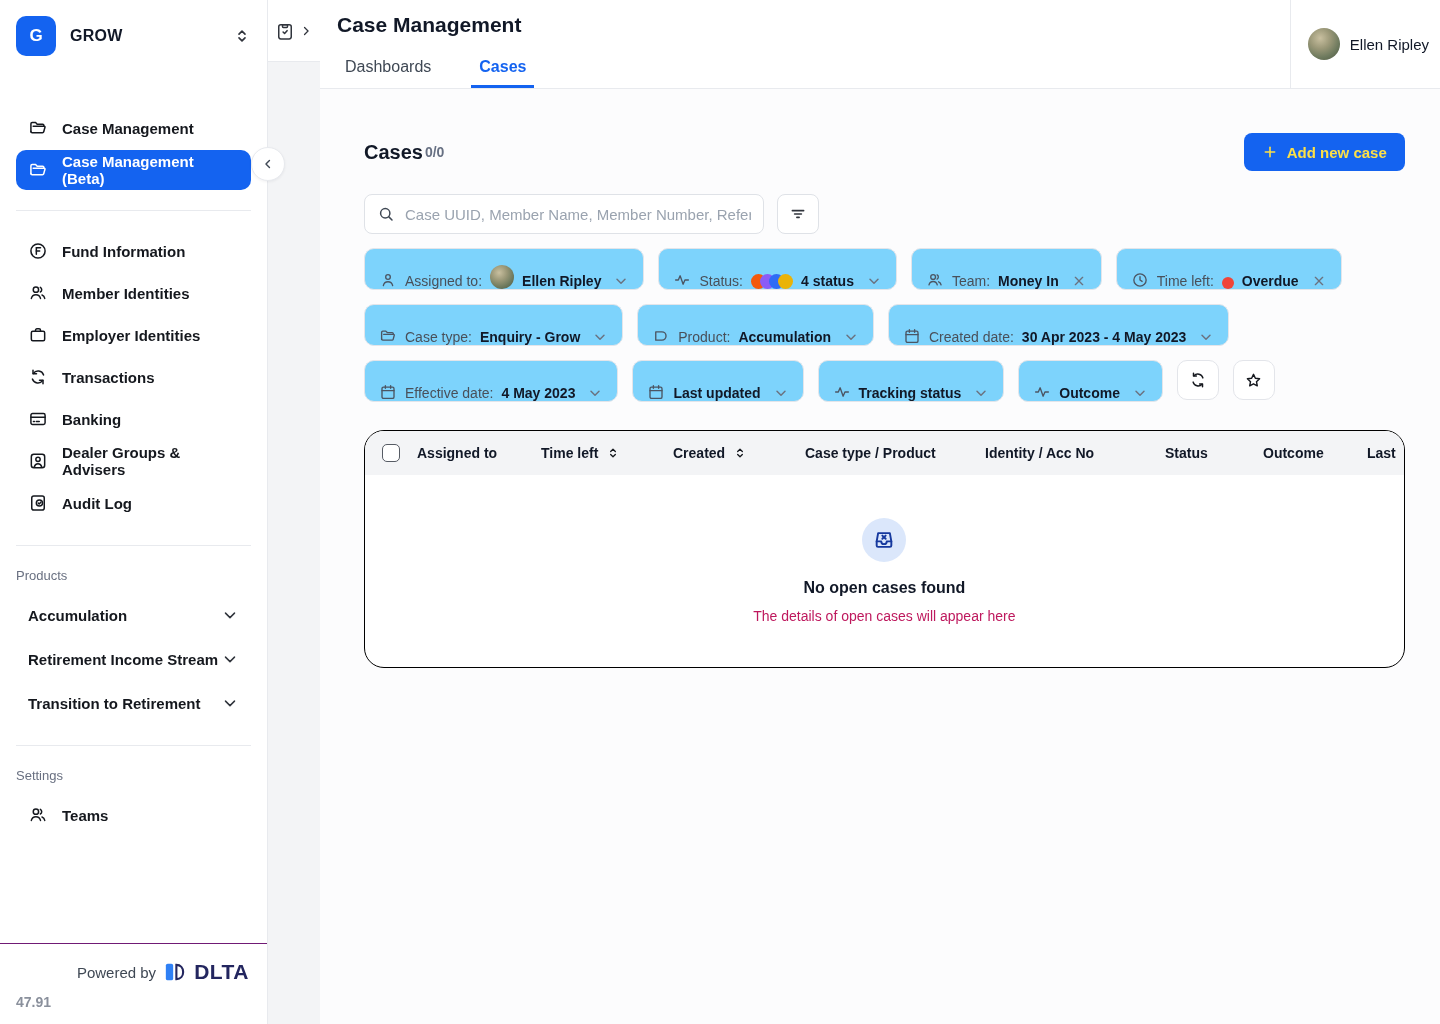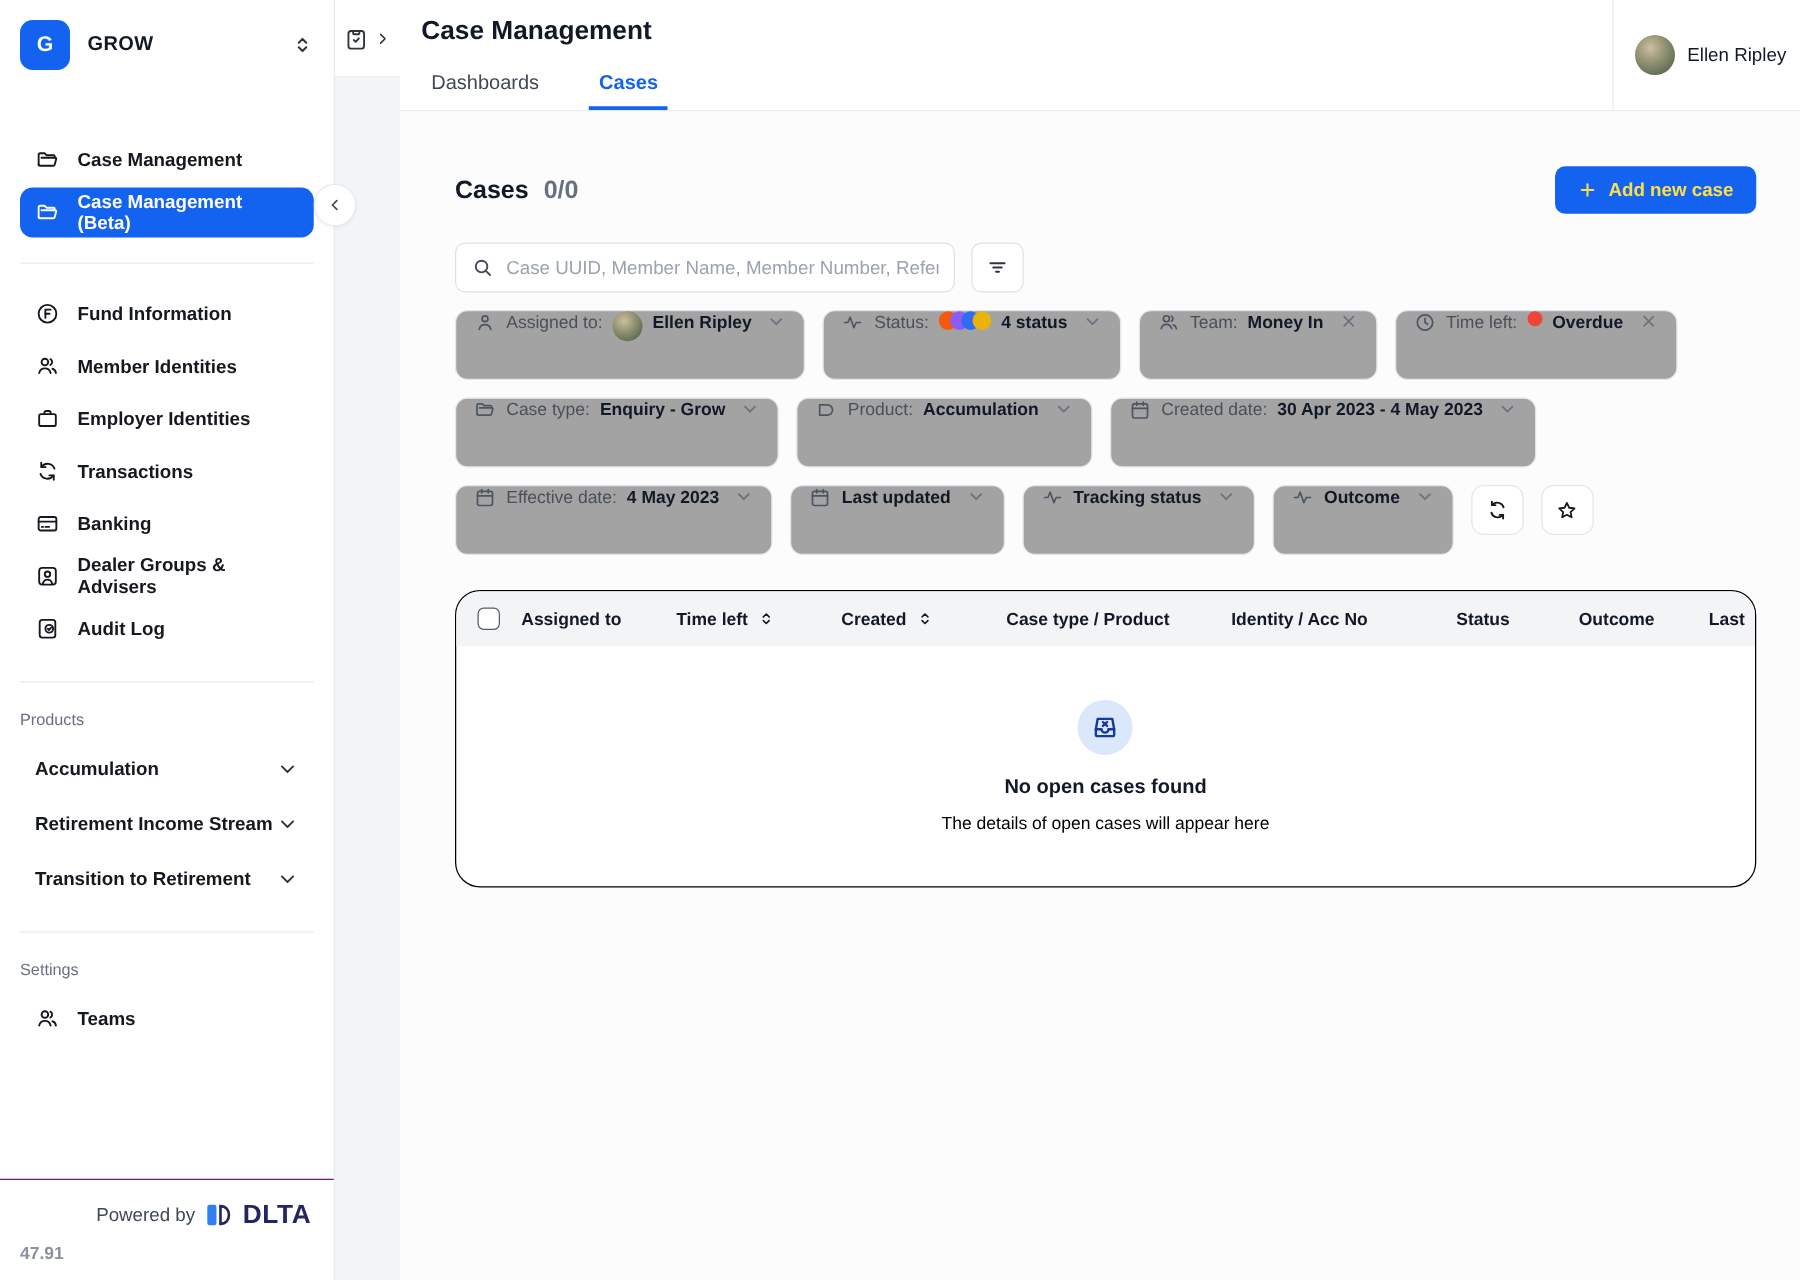--- a/index.html
+++ b/index.html
@@ -45,32 +45,32 @@
   .tab.active { color:#1463f0; font-weight:600; border-bottom-color:#1463f0; }
   .user-box { width:159px; border-left:1px solid #e8eaee; display:flex; align-items:center; gap:10px; padding-left:17px; }
   .avatar { border-radius:50%; background:radial-gradient(circle at 38% 32%, #c9c0a0 0%, #9b9878 35%, #6e7a5e 65%, #4c543f 100%); }
   .avatar.lg { width:32px; height:32px; }
   .avatar.sm { width:24px; height:24px; }
   .user-name { font-size:15px; font-weight:500; }
 
   .content { flex:1; padding:0 44px; }
   .title-row { margin-top:44px; display:flex; align-items:center; }
   .page-title { font-size:20px; font-weight:700; }
-  .page-count { font-size:20px; font-weight:600; color:#677083; margin-left:12px; }
+  .page-count { font-size:14px; font-weight:600; color:#677083; margin-left:2px; }
   .add-btn { margin-left:auto; display:flex; align-items:center; gap:9px; height:38px; padding:0 18px; border:none; border-radius:8px; background:#1463f0; color:#fde047; font-family:inherit; font-size:15px; font-weight:700; cursor:pointer; }
 
   .search-row { margin-top:23px; display:flex; gap:13px; }
   .search-wrap { position:relative; width:400px; }
   .search-wrap svg { position:absolute; left:13px; top:11px; color:#3f4854; }
   .search-input { width:100%; height:40px; border:1px solid #dfe2e7; border-radius:8px; padding:0 12px 0 40px; font-family:inherit; font-size:15px; color:#111827; background:#fff; }
   .search-input::placeholder { color:#9aa3af; }
   .icon-btn { height:40px; width:42px; border:1px solid #dfe2e7; border-radius:8px; background:#fff; display:flex; align-items:center; justify-content:center; color:#30343c; cursor:pointer; }
 
   .chip-row { margin-top:14px; display:flex; gap:14px; }
-  .chip { display:flex; align-items:flex-start; gap:8px; height:56px; padding:0 14px; background:#a3a3a3; border:1px solid #e3e5ea; border-radius:10px; font-size:14px; cursor:pointer; white-space:nowrap; }
+  .chip { display:flex; align-items:flex-end; gap:8px; height:42px; padding:0 14px; background:#7dd3fc; border:1px solid #e3e5ea; border-radius:10px; font-size:14px; cursor:pointer; white-space:nowrap; }
   .chip svg.lead { color:#4b5563; }
   .chip .lbl { color:#49505a; }
   .chip .val { font-weight:700; color:#111827; }
   .chip .ctrl { color:#6b7280; display:flex; margin-left:4px; }
   .dots { display:flex; align-items:center; }
   .dot { width:15px; height:15px; border-radius:50%; }
   .dot + .dot { margin-left:-6px; }
   .mini-dot { width:12px; height:12px; border-radius:50%; background:#f04438; }
   .sq-btn { height:40px; width:42px; border:1px solid #e3e5ea; border-radius:10px; background:#fff; display:flex; align-items:center; justify-content:center; color:#15181e; cursor:pointer; }
 
@@ -78,21 +78,21 @@
   .table { margin-top:28px; border:1px solid #000000; border-radius:20px; background:#fff; overflow:hidden; }
   .thead { display:flex; align-items:center; height:44px; background:#f3f4f6; font-size:14px; font-weight:700; color:#111827; }
   .th { display:flex; align-items:center; gap:8px; padding-right:8px; overflow:hidden; white-space:nowrap; }
   .th .sort { color:#15181e; display:flex; cursor:pointer; }
   .cb-cell { width:52px; display:flex; justify-content:center; }
   .checkbox { width:18px; height:18px; border:1.5px solid #565b64; border-radius:5px; background:#fff; cursor:pointer; }
   .w1{width:124px}.w2{width:132px}.w3{width:132px}.w4{width:180px}.w5{width:180px}.w6{width:98px}.w7{width:104px}.w8{flex:1}
   .tbody-empty { height:192px; display:flex; flex-direction:column; align-items:center; justify-content:center; }
   .empty-circle { width:44px; height:44px; border-radius:50%; background:#dbe7fb; display:flex; align-items:center; justify-content:center; color:#16399e; }
   .empty-title { margin-top:17px; font-size:16px; font-weight:700; }
-  .empty-sub { margin-top:11px; font-size:14px; color:#000000;text-align:center; }
+  .empty-sub { margin-top:11px; font-size:14px; color:#be185d;text-align:center; }
 
   svg { display:block; }
 </style>
 </head>
 <body>
 
 <div class="app">
 
   <aside class="sidebar">
     <div class="logo-row">

